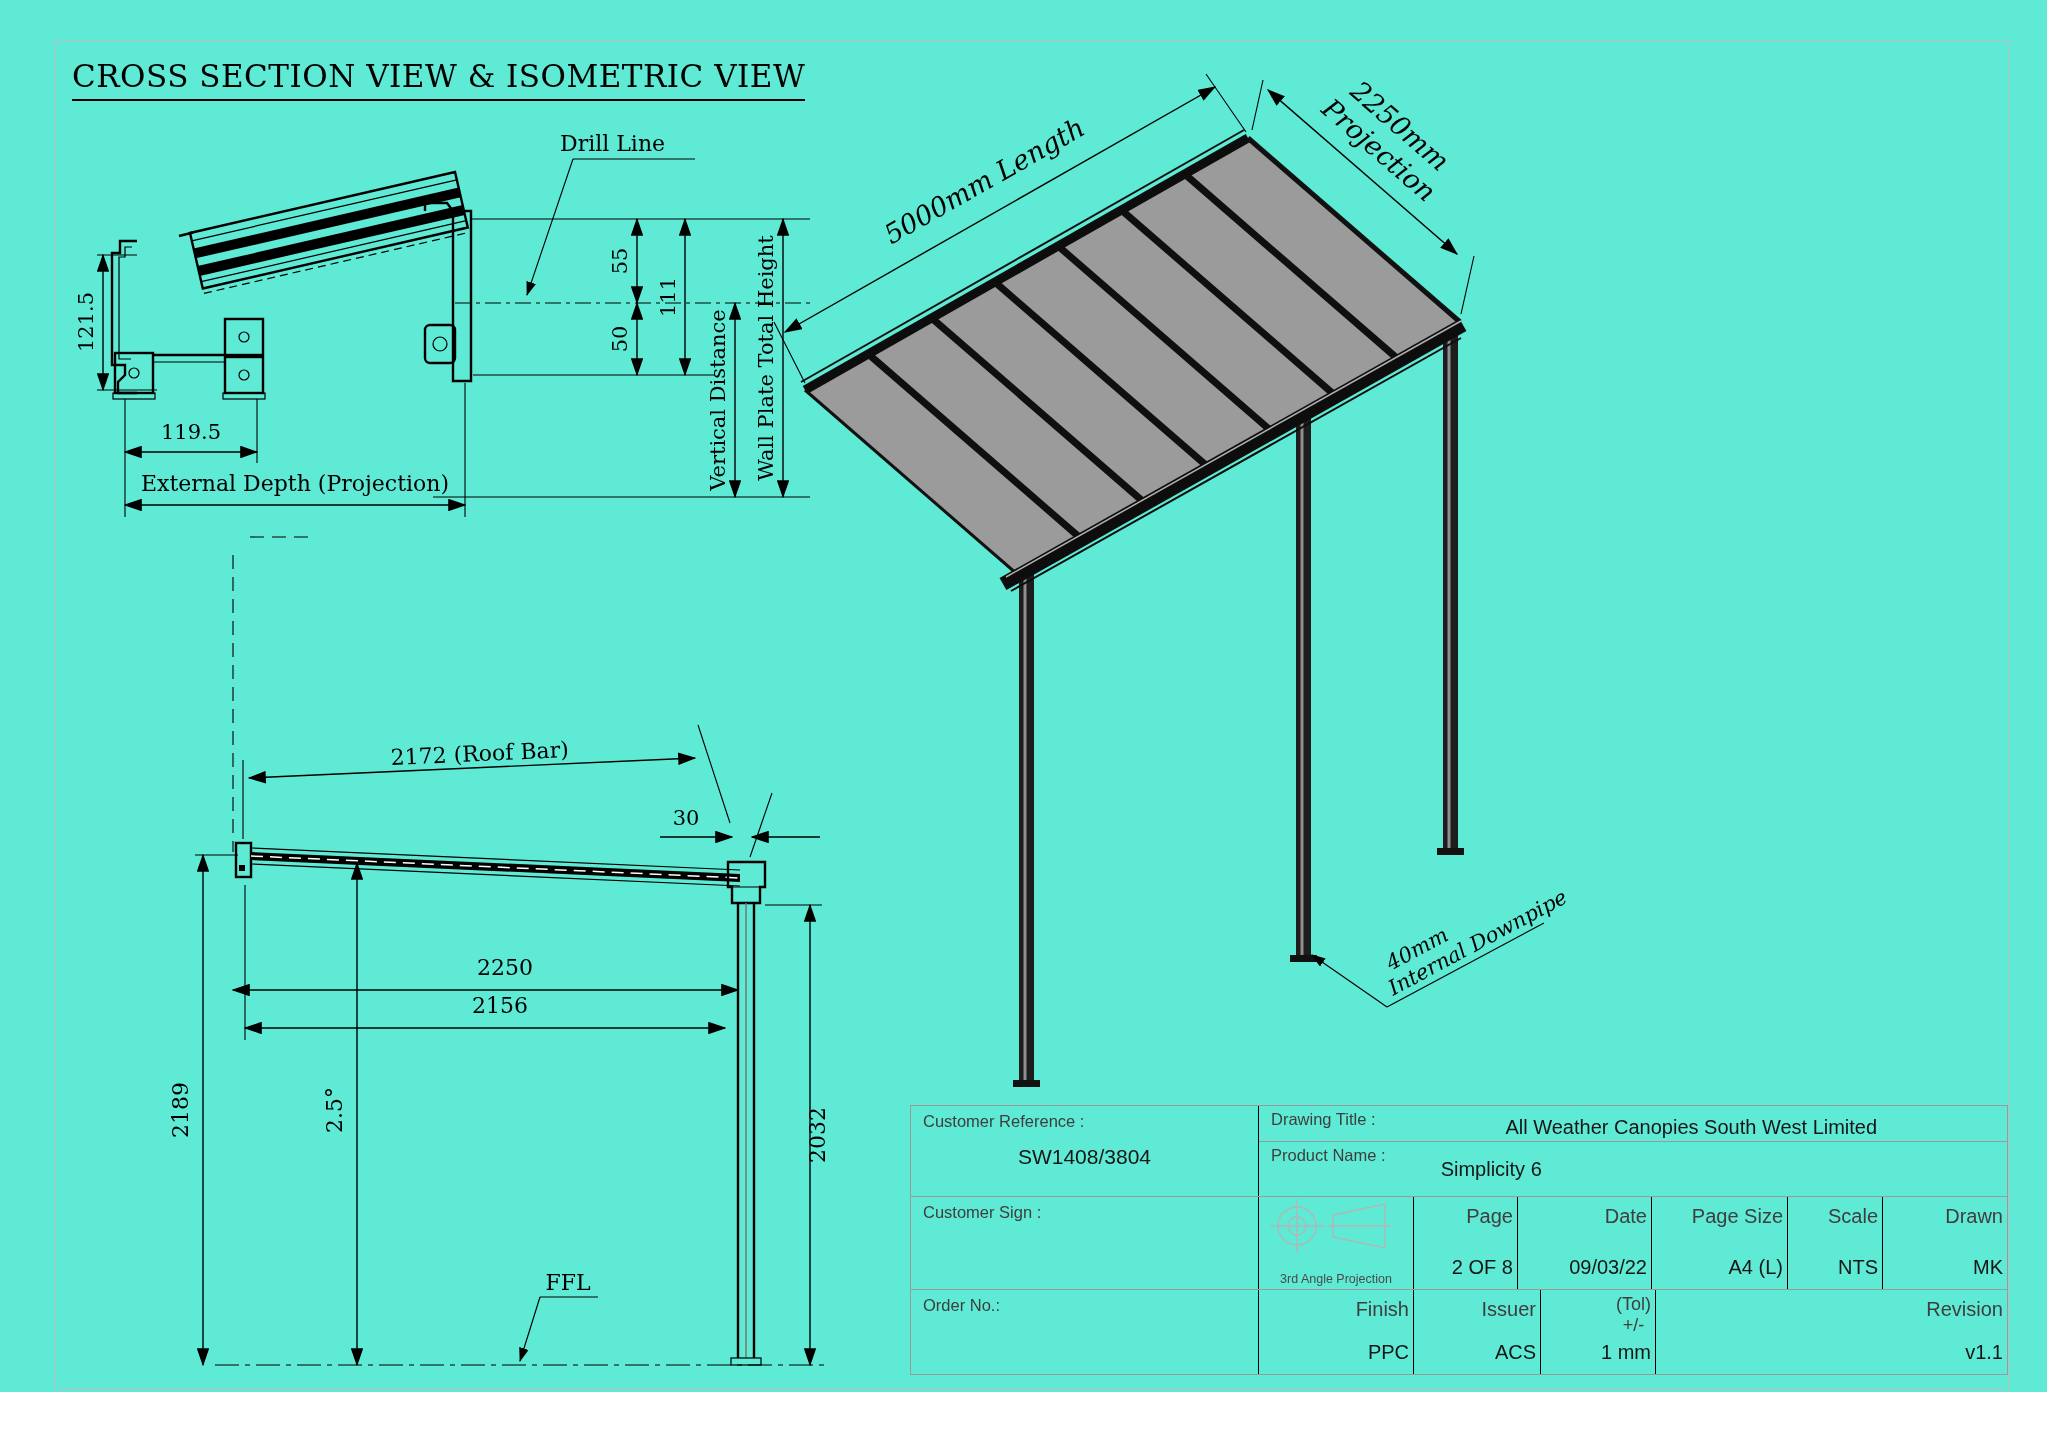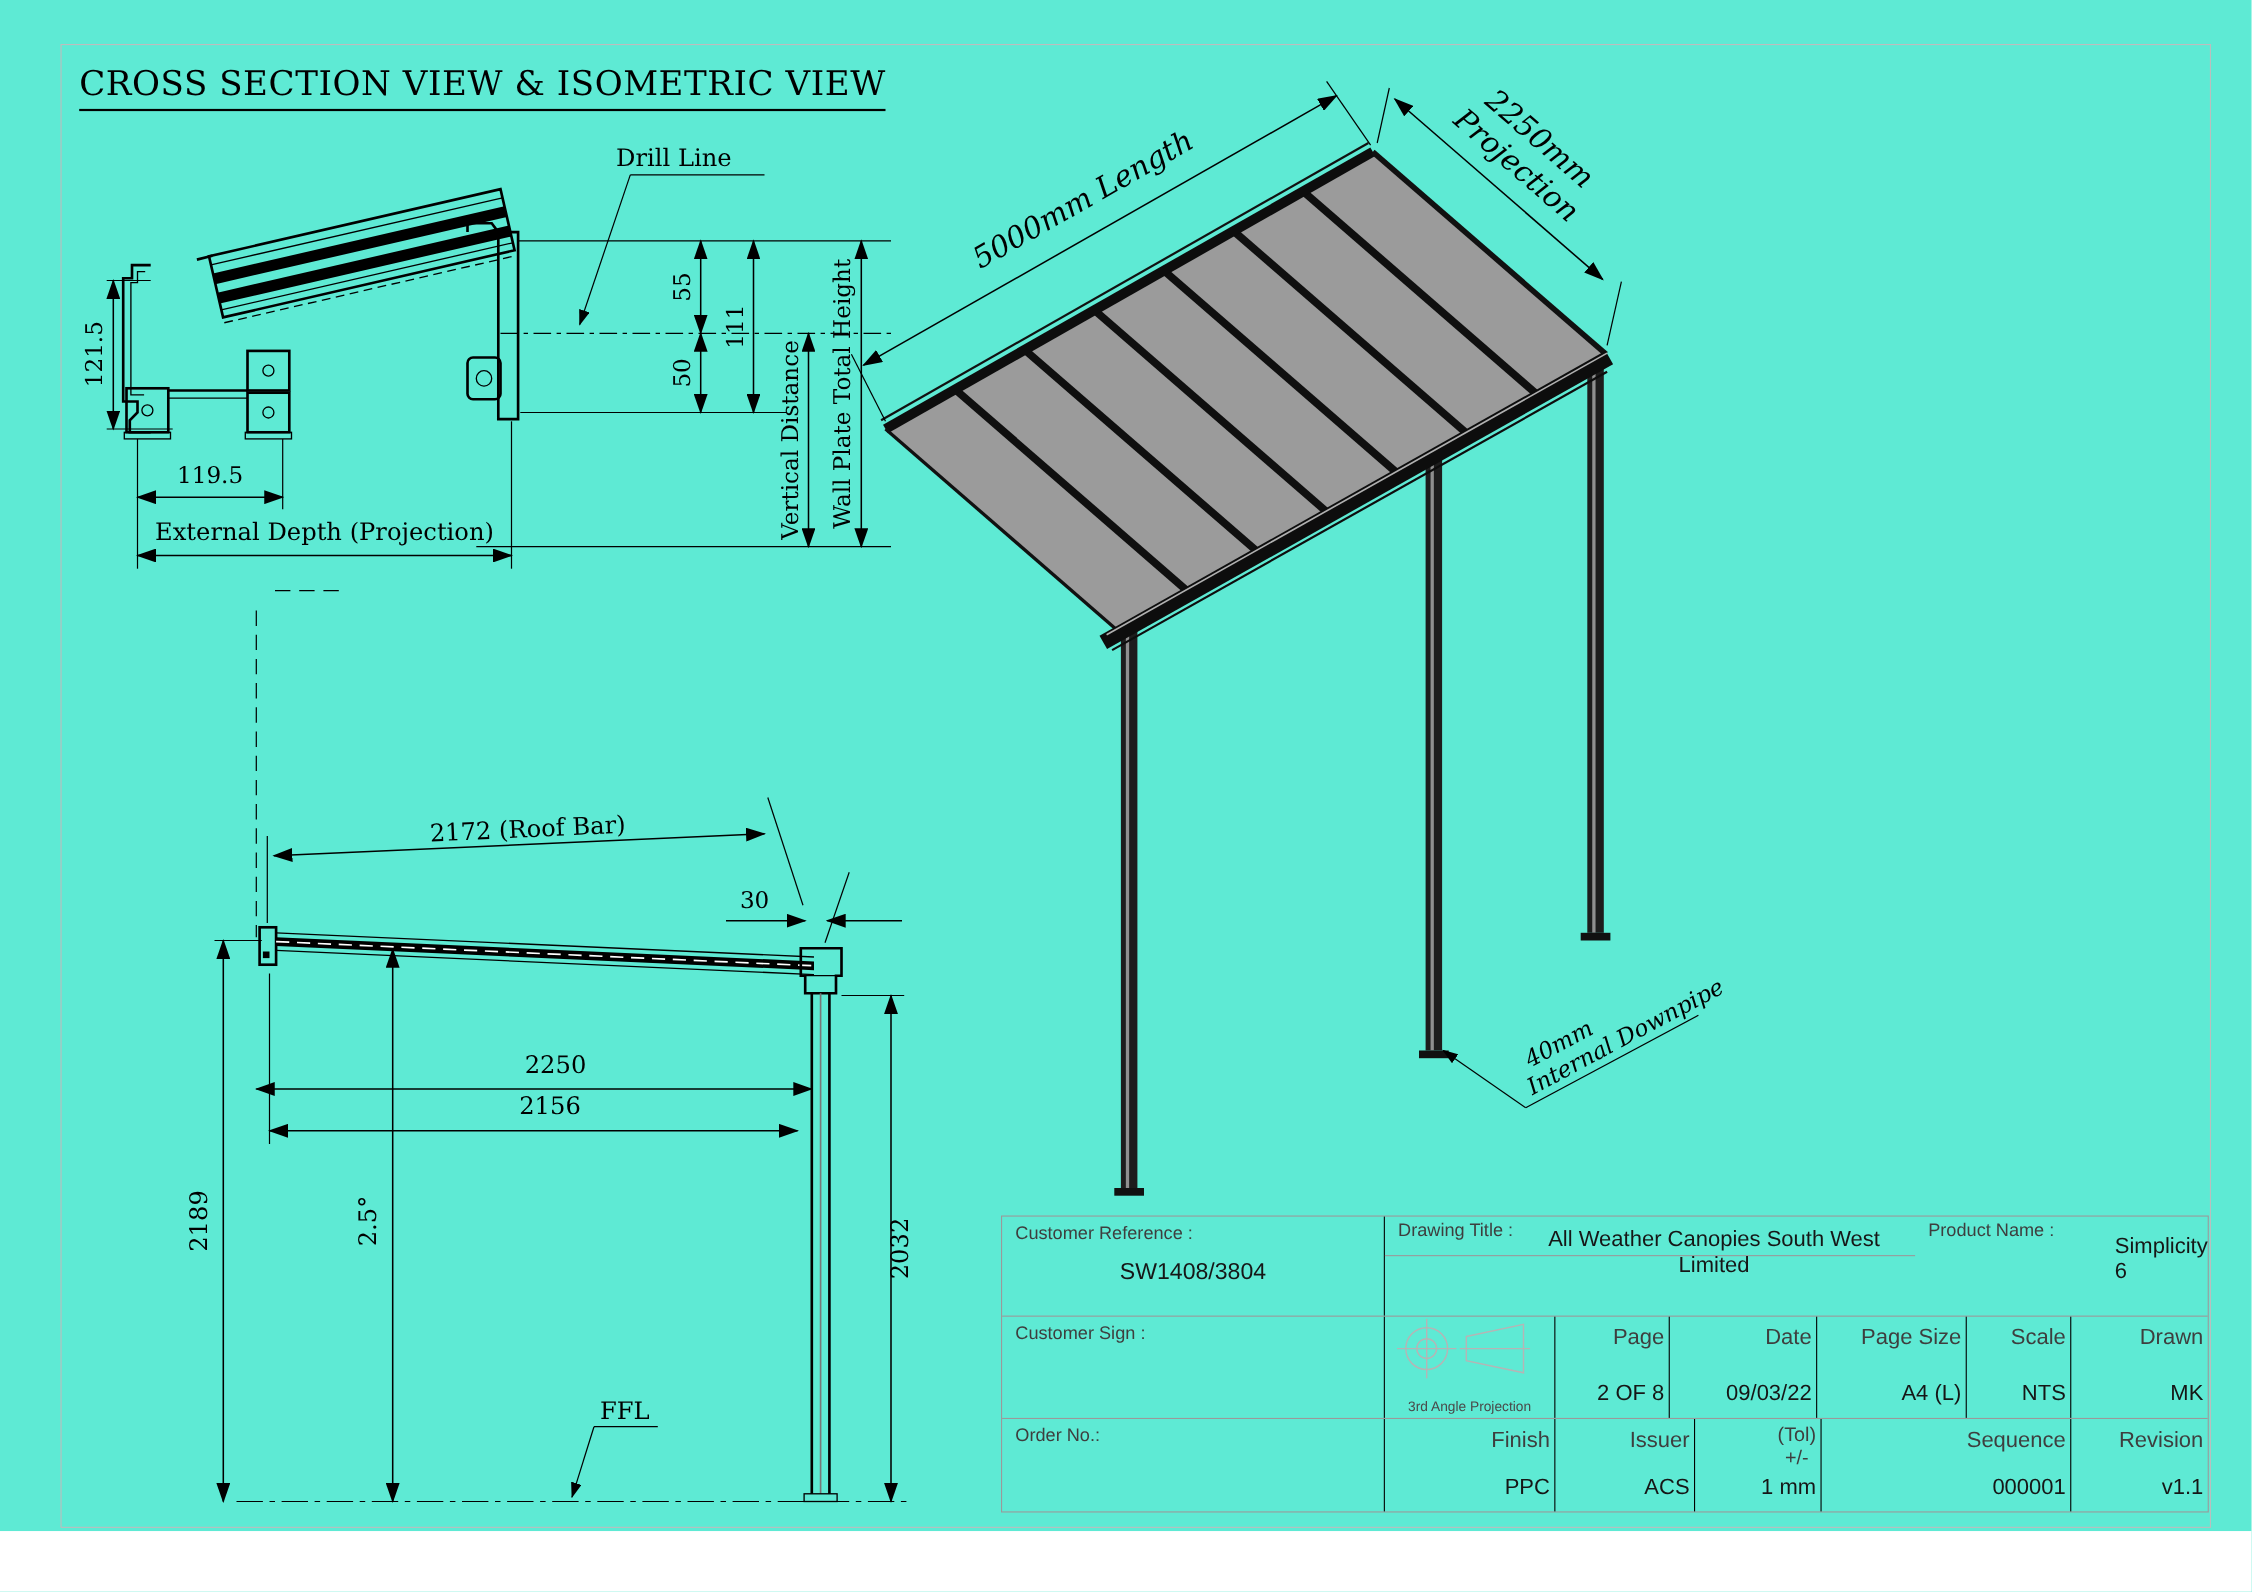--- a/index.html
+++ b/index.html
@@ -260,21 +260,21 @@
     </g>
   </svg>
 
   <div class="tblock">
 
     <div class="tb-row row-b" style="height:91px;">
       <div class="tb-cell" style="width:348px;">
         <div class="tb-label">Customer Reference :</div>
         <div class="tb-value" style="margin-top:14px;font-size:21px;">SW1408/3804</div>
       </div>
-      <div class="tb-cell" style="flex:1;display:flex;justify-content:flex-end;">
+      <div class="tb-cell" style="flex:1;display:flex;flex-direction:column;justify-content:flex-end;">
         <div class="row-b" style="height:35px;display:flex;align-items:flex-start;">
           <div class="tb-label" style="padding-top:4px;white-space:nowrap;">Drawing Title :</div>
           <div class="tb-value" style="flex:1;padding-top:10px;">All Weather Canopies South West Limited</div>
         </div>
         <div style="flex:1;display:flex;align-items:flex-start;">
           <div class="tb-label" style="padding-top:4px;white-space:nowrap;">Product Name :</div>
           <div class="tb-value" style="padding:16px 0 0 55px;text-align:left;">Simplicity 6</div>
         </div>
       </div>
     </div>
@@ -330,23 +330,19 @@
         <div class="tb-label" style="font-size:20px;">Issuer</div>
         <div class="tb-value">ACS</div>
       </div>
       <div class="tb-cell lab-val" style="width:115px;padding-top:4px;">
         <div>
           <div class="tb-label" style="font-size:18px;text-align:center;">(Tol)</div>
           <div class="tb-label" style="font-size:18px;text-align:center;padding-top:0;">+/-</div>
         </div>
         <div class="tb-value">1 mm</div>
       </div>
-      <div class="tb-cell lab-val" style="width:227px;">
-        <div class="tb-label" style="font-size:20px;">Sequence</div>
-        <div class="tb-value">000001</div>
-      </div>
       <div class="tb-cell lab-val" style="flex:1;">
         <div class="tb-label" style="font-size:20px;">Revision</div>
         <div class="tb-value">v1.1</div>
       </div>
     </div>
   </div>
 </div>
 
 </body></html>

